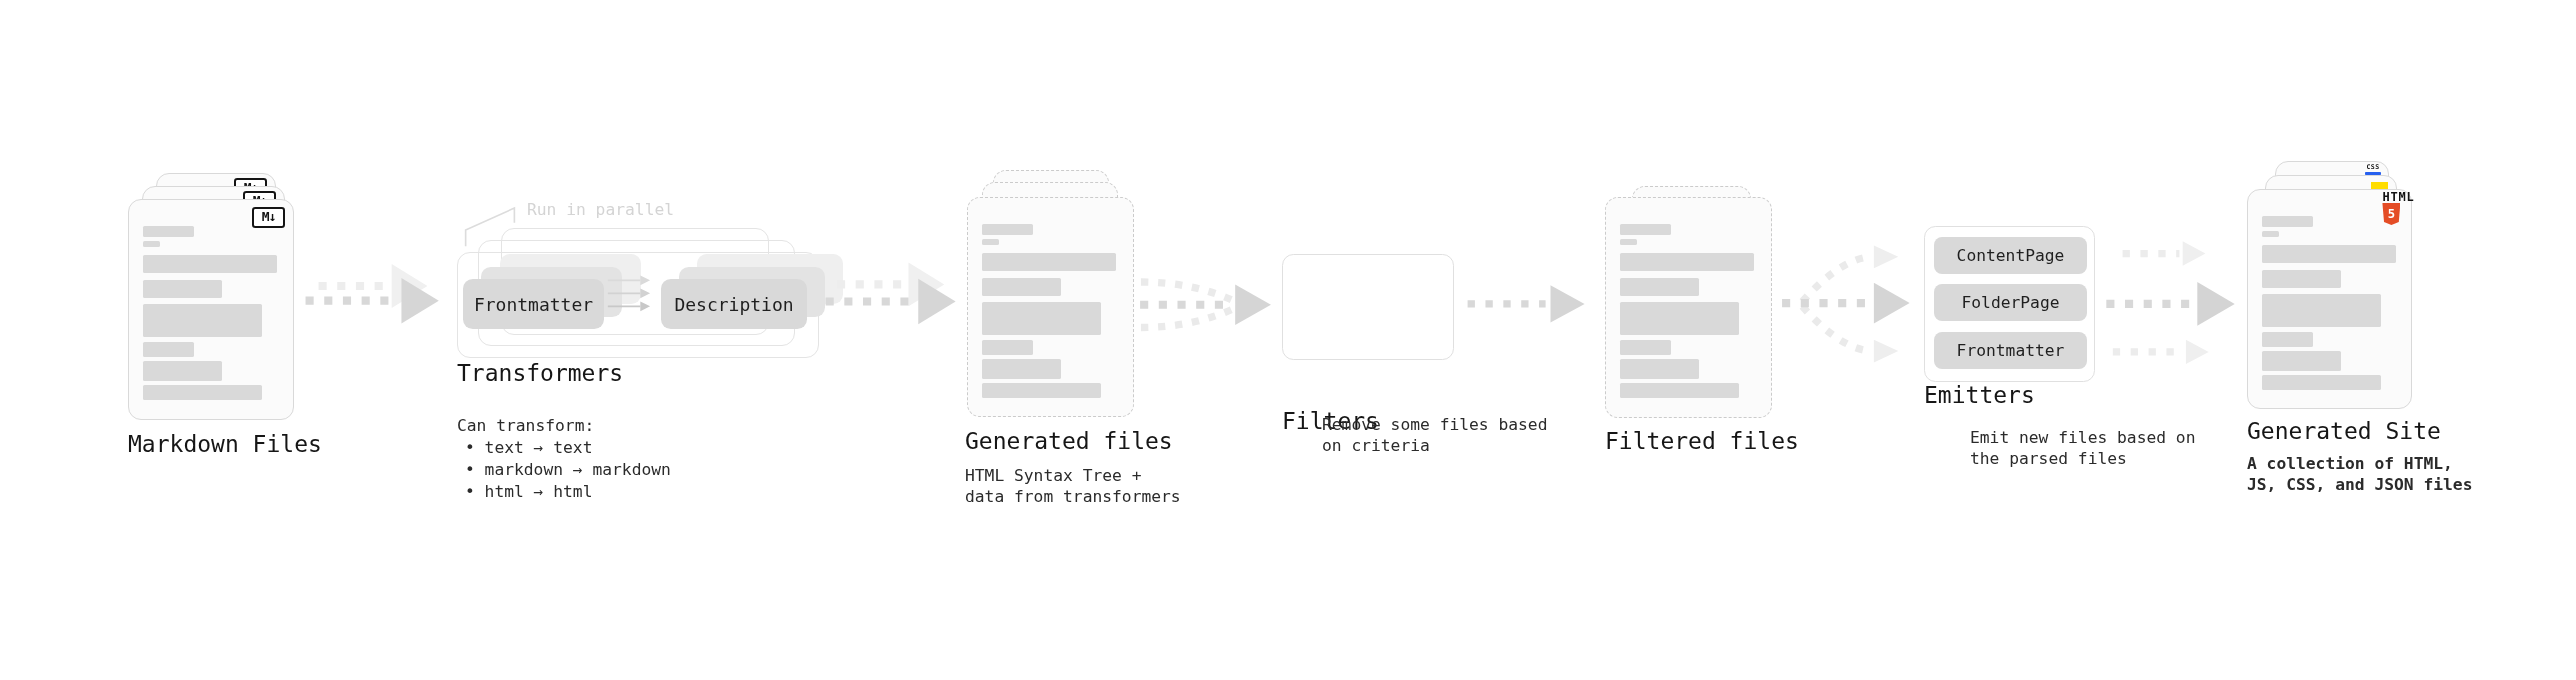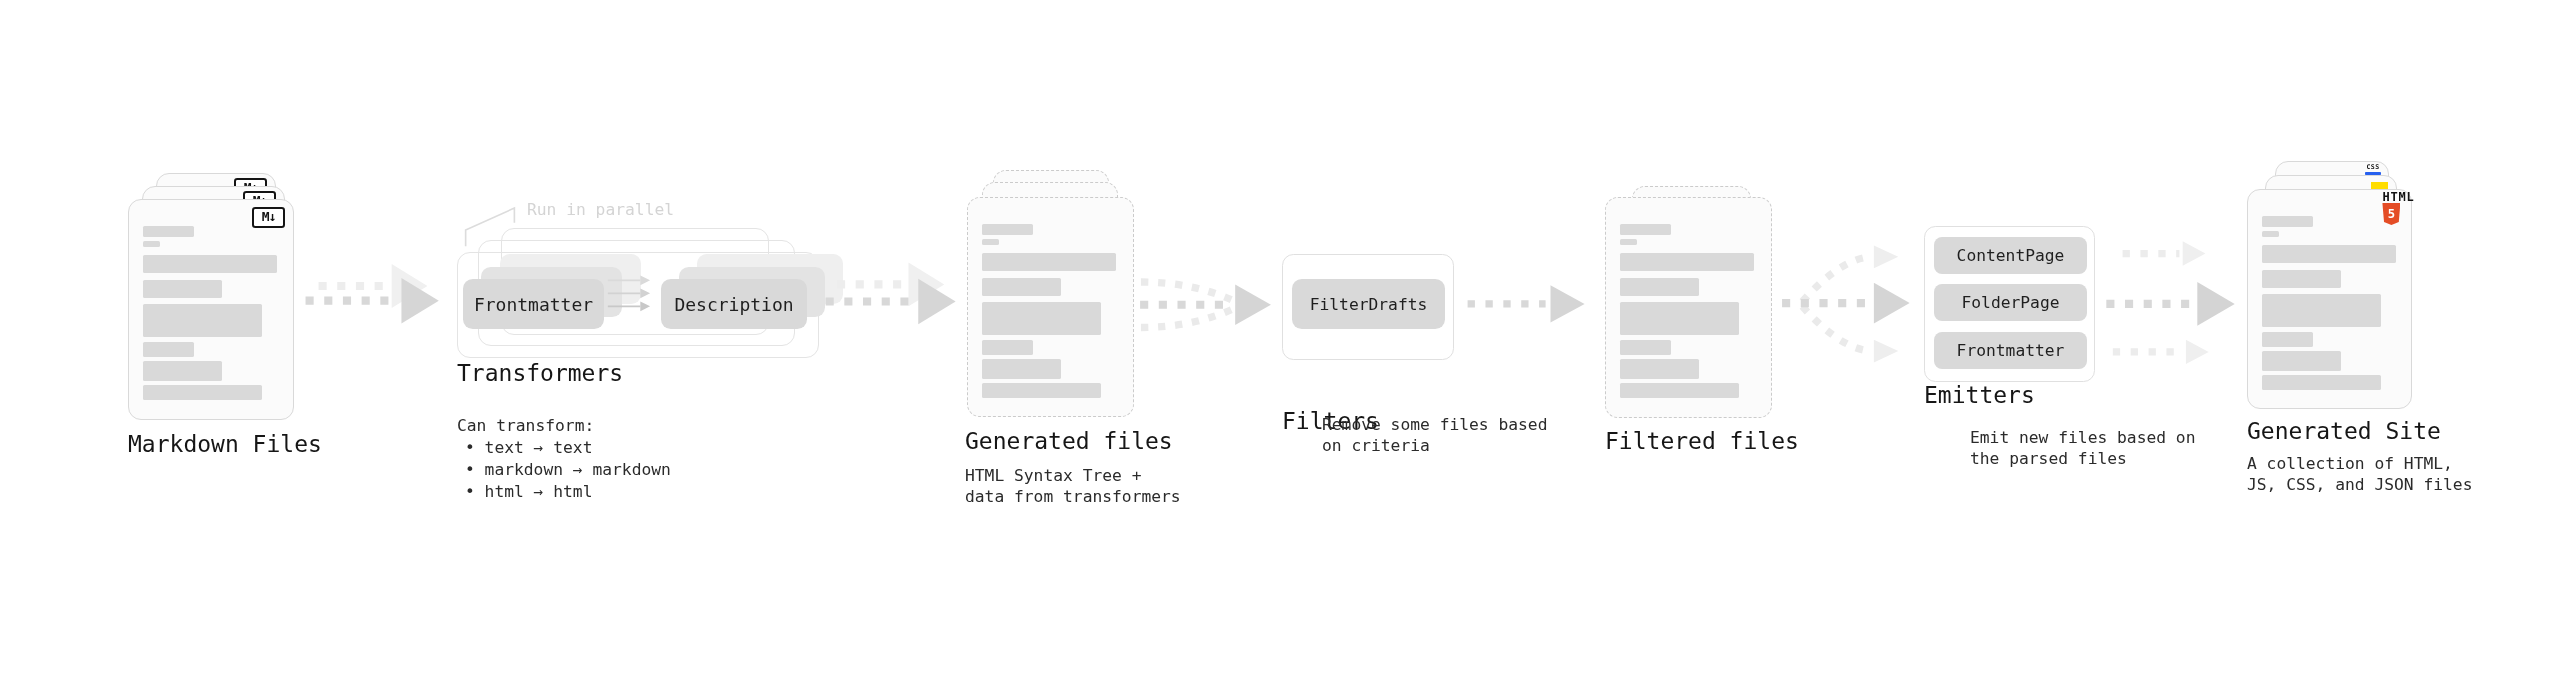--- a/index.html
+++ b/index.html
@@ -114,21 +114,20 @@
       <div class="bar" style="top: 104px; left: 14px; width: 119px; height: 32.5px;"></div>
       <div class="bar" style="top: 142px; left: 14px; width: 51px; height: 14.6px;"></div>
       <div class="bar" style="top: 161px; left: 14px; width: 79px; height: 19.5px;"></div>
       <div class="bar" style="top: 185px; left: 14px; width: 119px; height: 15.4px;"></div>
     </div>
   <div class="title" style="left:965px; top:428px;">Generated files</div>
   <div class="body-text" style="left:965px; top:465px;">HTML Syntax Tree +
 data from transformers</div>
 
   <div class="white-card" style="left:1282px; top:254px; width:172px; height:106px;"></div>
-  <div class="grey-box fs20" style="left:1292px; top:279px; width:153px; height:50px;">FilterDrafts</div>
   <div class="title" style="left:1282px; top:376px;margin-top:32px;">Filters</div>
   <div class="body-text" style="left:1282px; top:414px;margin-left:40px;">Remove some files based
 on criteria</div>
 
   <div class="doc-card dashed" style="left:1632px; top:186px; width:119px; height:221px;"></div>
   <div class="doc-card dashed" style="left:1605px; top:197px; width:167px; height:221px;">
       <div class="bar" style="top: 26px; left: 14px; width: 51px; height: 10.6px;"></div>
       <div class="bar" style="top: 41px; left: 14px; width: 17px; height: 5.7px;"></div>
       <div class="bar" style="top: 55px; left: 14px; width: 134px; height: 18px;"></div>
       <div class="bar" style="top: 80px; left: 14px; width: 79px; height: 18px;"></div>
@@ -166,21 +165,21 @@
   <div class="bar" style="top: 26px; left: 14px; width: 51px; height: 10.6px;"></div>
       <div class="bar" style="top: 41px; left: 14px; width: 17px; height: 5.7px;"></div>
       <div class="bar" style="top: 55px; left: 14px; width: 134px; height: 18px;"></div>
       <div class="bar" style="top: 80px; left: 14px; width: 79px; height: 18px;"></div>
       <div class="bar" style="top: 104px; left: 14px; width: 119px; height: 32.5px;"></div>
       <div class="bar" style="top: 142px; left: 14px; width: 51px; height: 14.6px;"></div>
       <div class="bar" style="top: 161px; left: 14px; width: 79px; height: 19.5px;"></div>
       <div class="bar" style="top: 185px; left: 14px; width: 119px; height: 15.4px;"></div>
     </div>
   <div class="title" style="left:2247px; top:418px;">Generated Site</div>
-  <div class="body-text" style="left:2247px; top:453px;">A collection of HTML,
+  <div class="body-text" style="left:2247px; top:453px;font-weight:bold;">A collection of HTML,
 JS, CSS, and JSON files</div>
 
   <svg class="overlay" width="2576" height="681" viewBox="0 0 3170 838">
 
     <polyline points="573,303 573,283 633,256 633,274" fill="none" stroke="#dcdcdc" stroke-width="2"></polyline>
 
     <g>
       <line x1="392" y1="352" x2="478" y2="352" stroke="#ededed" stroke-width="10" stroke-dasharray="10 13"></line>
       <polygon points="482,325 482,379 526,352" fill="#f0f0f0"></polygon>
       <line x1="376" y1="370" x2="490" y2="370" stroke="#d8d8d8" stroke-width="10" stroke-dasharray="10 13"></line>

